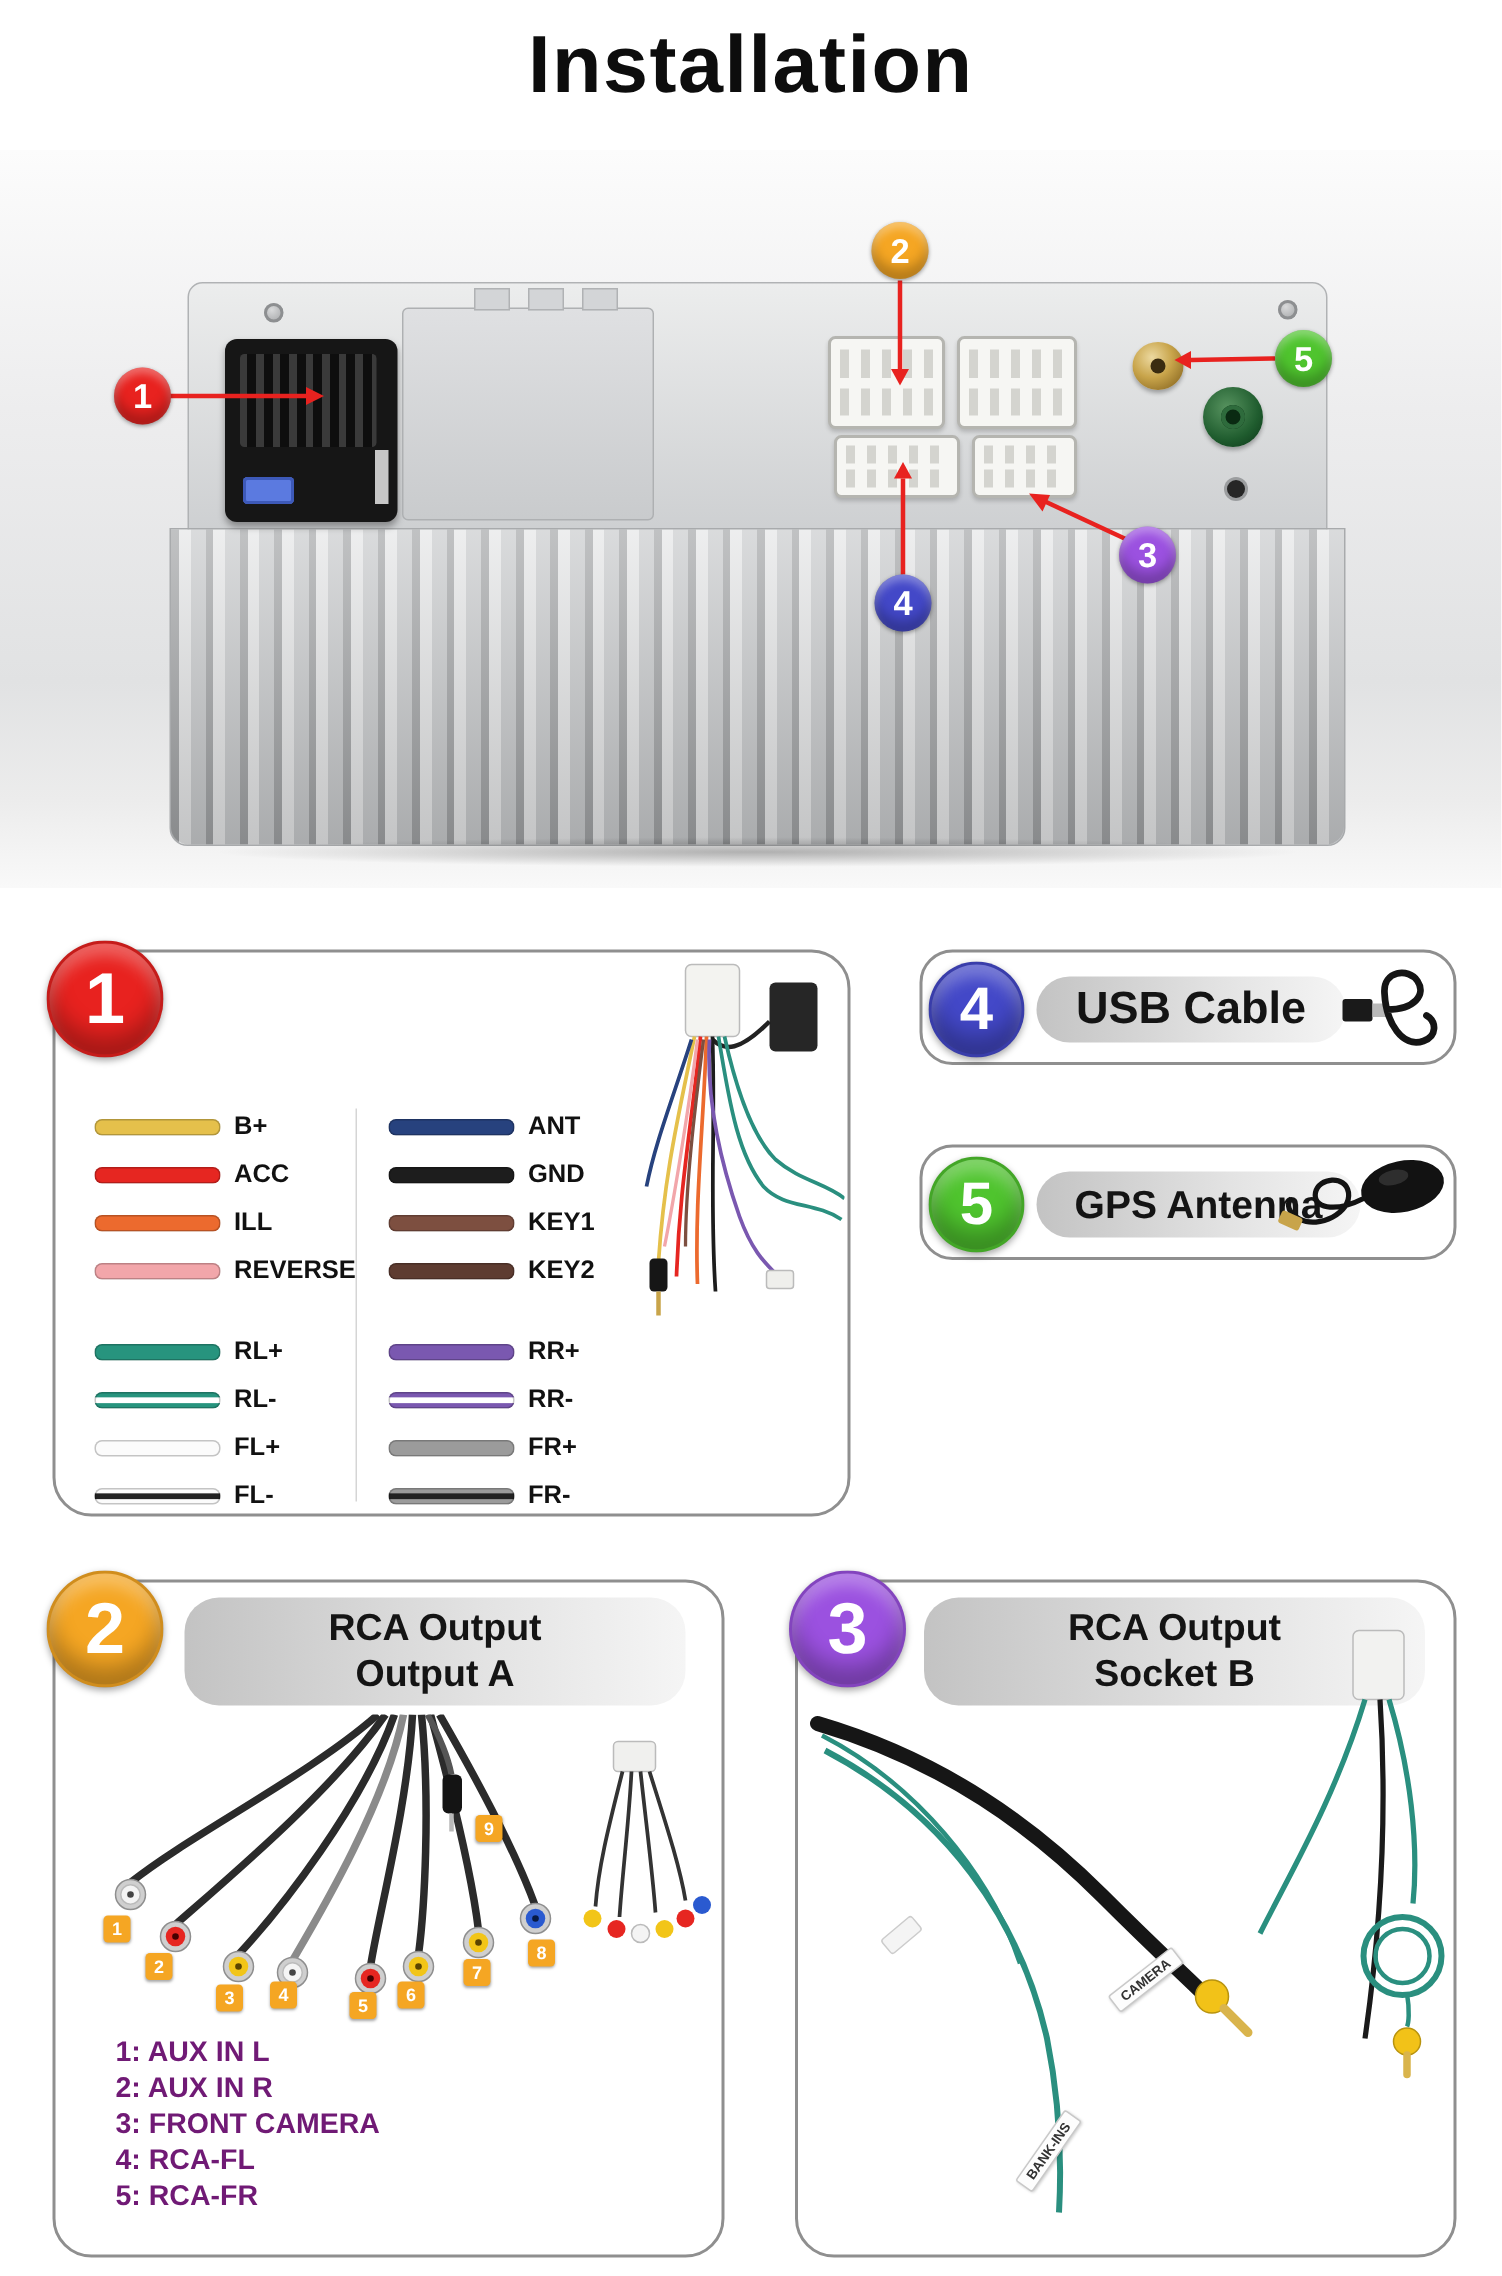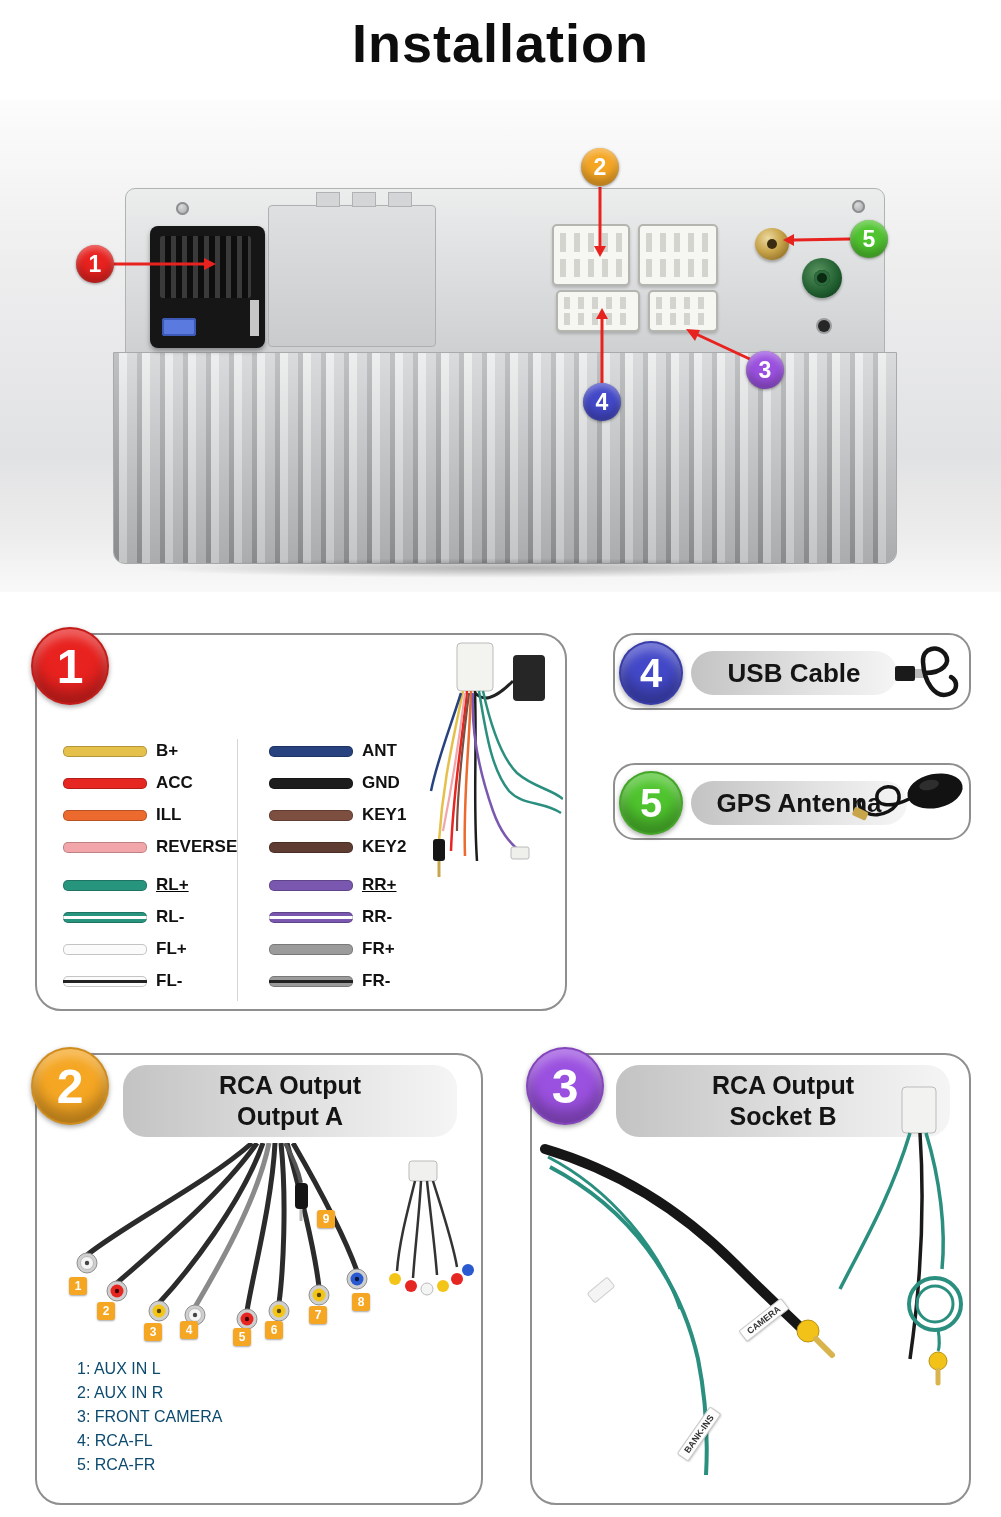--- a/index.html
+++ b/index.html
@@ -80,46 +80,46 @@
     display:flex; align-items:center; justify-content:center;
     box-shadow:inset 0 -12px 14px rgba(0,0,0,.28), inset 0 8px 10px rgba(255,255,255,.3), 0 2px 5px rgba(0,0,0,.35);
     border:2px solid rgba(0,0,0,.15); }
   .badge-lg { width:78px; height:78px; font-size:48px; left:-6px; top:-8px; }
   .badge-md { width:64px; height:64px; font-size:40px; left:4px; top:6px; }
 
   .bar { position:absolute; background:linear-gradient(90deg,#c3c3c3,#e3e3e3 60%,#f5f5f5);
     border-radius:23px; display:flex; flex-direction:column; align-items:center; justify-content:center;
     font-weight:bold; color:#141414; }
   #power-bar { left:82px; top:16px; width:300px; height:46px; font-size:27px; }
-  #usb-bar   { left:76px; top:16px; width:206px; height:44px; font-size:26px; }
+  #usb-bar   { left:76px; top:16px; width:206px; height:44px; font-size:30px; }
   #gps-bar   { left:76px; top:16px; width:216px; height:44px; font-size:26px; }
   #rca-a-bar { left:86px; top:10px; width:334px; height:72px; font-size:25px; line-height:31px; }
   #rca-b-bar { left:84px; top:10px; width:334px; height:72px; font-size:25px; line-height:31px; }
 
   .v-divider { position:absolute; left:200px; top:104px; width:1px; height:262px; background:#d5d5d5; }
   .wire-col { position:absolute; top:100px; }
-  #wire-col-left { left:26px; } #wire-col-right { left:232px; }
+  #wire-col-left { left:26px; } #wire-col-right { left:222px; }
   .wire-row { display:flex; align-items:center; gap:9px; height:32px; }
-  .wire-row.gap { margin-top:6px;text-decoration:underline; }
+  .wire-row.gap { margin-top:22px; }
   .wire-bar { width:84px; height:11px; border-radius:5px; border:1px solid rgba(0,0,0,.22); flex:0 0 auto; }
   .wire-label { font-weight:bold; font-size:17px; color:#111; }
 
   .harness-svg { position:absolute; right:2px; top:6px; }
   .usb-svg { position:absolute; right:8px; top:2px; }
   .gps-svg { position:absolute; right:0px; top:-2px; }
 
   .rca-a-svg { position:absolute; left:10px; top:88px; }
   .plug-tag { position:absolute; width:18px; height:18px; background:#f5a623; color:#fff;
     font-weight:bold; font-size:12px; display:flex; align-items:center; justify-content:center;
     border-radius:3px; box-shadow:0 1px 2px rgba(0,0,0,.35); }
   .pt1{left:32px;top:222px;} .pt2{left:60px;top:247px;} .pt3{left:107px;top:268px;}
   .pt4{left:143px;top:266px;} .pt5{left:196px;top:273px;} .pt6{left:228px;top:266px;}
   .pt7{left:272px;top:251px;} .pt8{left:315px;top:238px;} .pt9{left:280px;top:155px;}
 
-  .legend-col { position:absolute; font-size:16px; color:#0c4a6e; line-height:24px; }
+  .legend-col { position:absolute; font-size:19px; color:#701a75; line-height:24px;font-weight:bold; }
   #legend-left { left:40px; top:302px; } #legend-right { left:238px; top:302px; }
 
   .rca-b-svg { position:absolute; left:8px; top:24px; }
   .cable-tag { position:absolute; background:#fdfdfd; border:1px solid #c9c9c9; color:#333;
     font-weight:bold; font-size:9px; padding:1px 6px; border-radius:2px; white-space:nowrap;
     box-shadow:0 1px 2px rgba(0,0,0,.2); }
   .ct1 { left:205px; top:258px; transform:rotate(-38deg); }
   .ct2 { left:138px; top:372px; transform:rotate(-55deg); }
 </style>
 </head>

